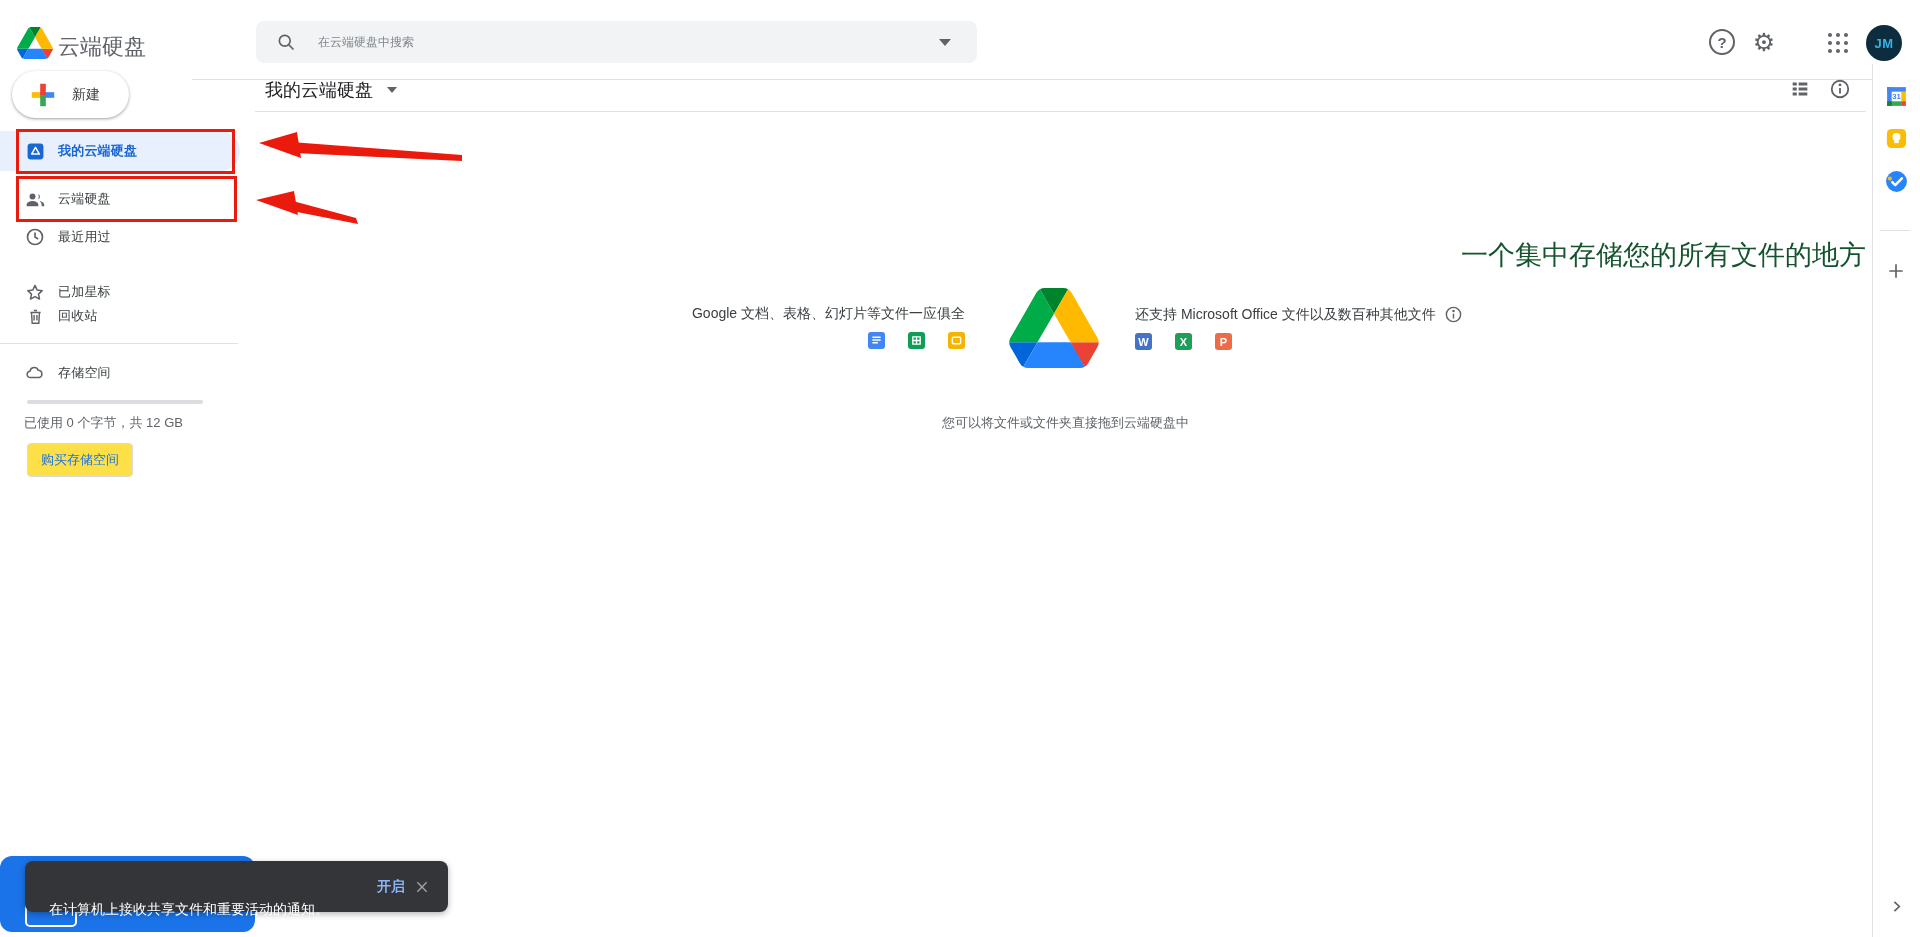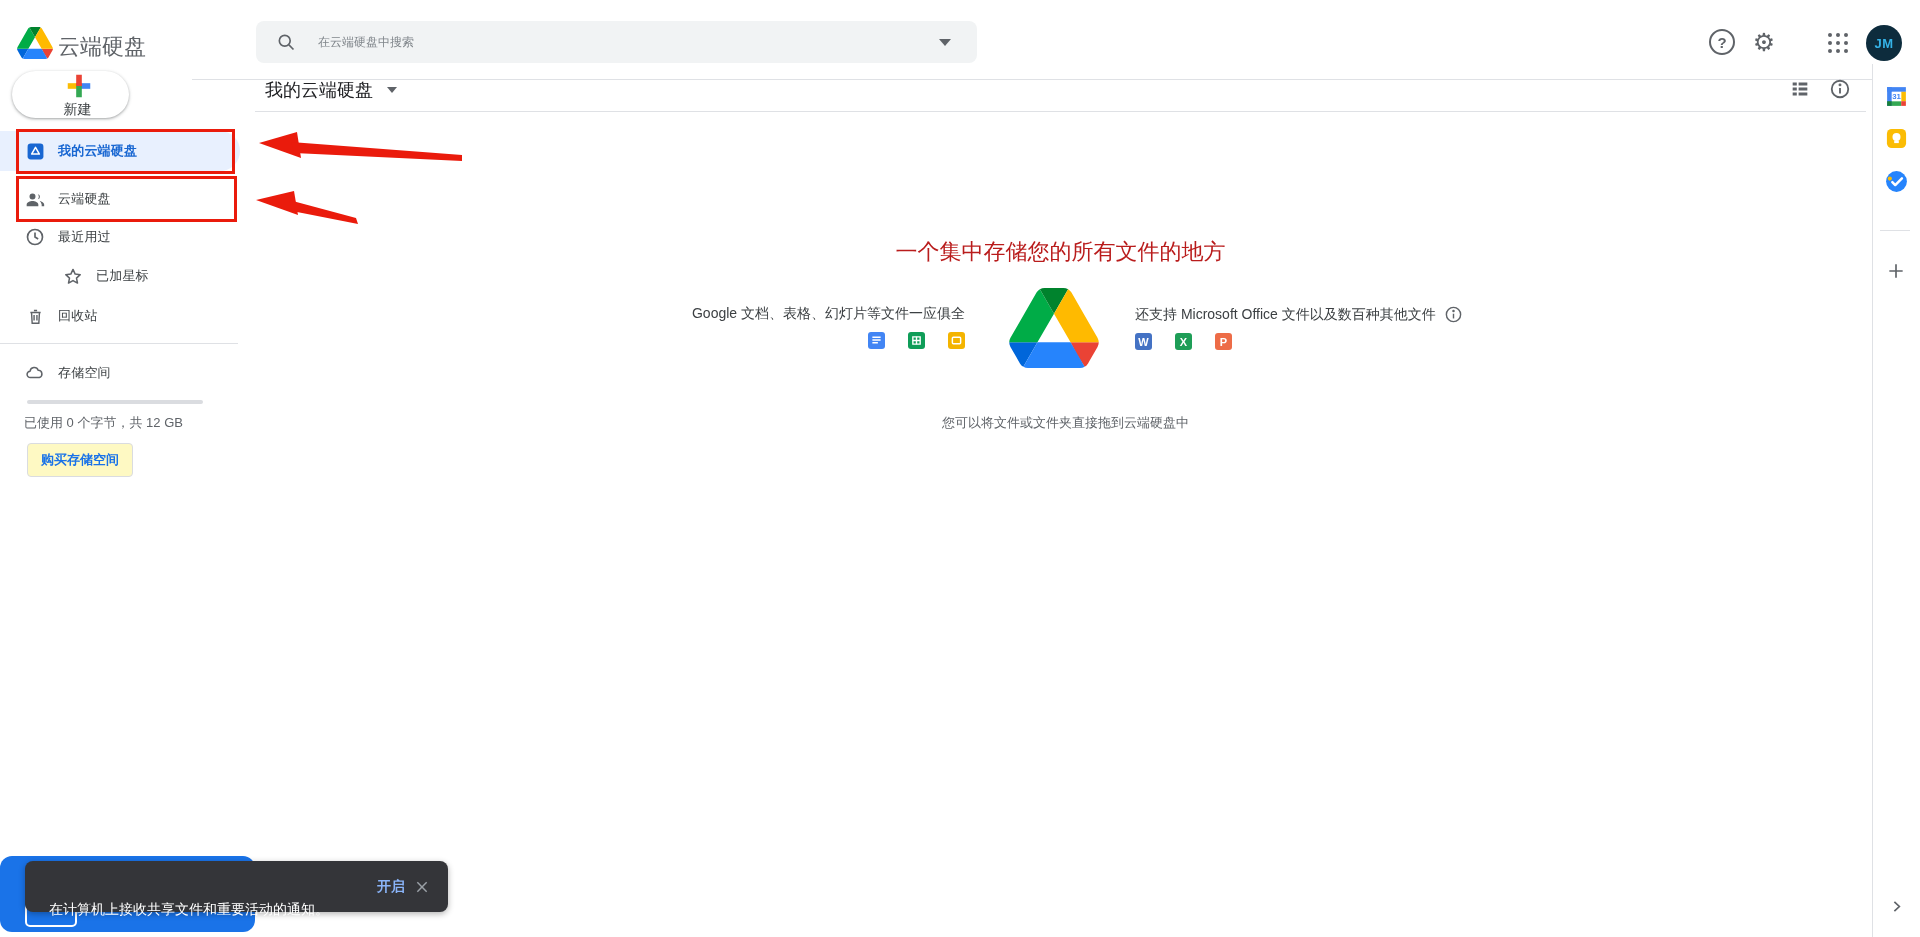--- a/index.html
+++ b/index.html
@@ -40,21 +40,20 @@
   .apps-grid { display:grid; grid-template-columns:repeat(3,4px); grid-template-rows:repeat(3,4px); gap:4px; }
   .apps-grid i { width:4px; height:4px; border-radius:50%; background:#5f6368; }
   .avatar { left:1866px; top:9px; width:36px; height:36px; border-radius:50%; background:#0d2c3d;
             color:#35b3e8; font-size:13px; font-weight:bold; letter-spacing:.5px; }
 
   
   .new-btn {
     position:absolute; left:12px; top:71px; width:117px; height:47px; background:#fff;
     border-radius:24px; display:flex; align-items:center; cursor:pointer;
     box-shadow:0 1px 2px rgba(60,64,67,.3), 0 1px 3px 1px rgba(60,64,67,.15);
-    flex-direction:column;
   }
   .new-btn .plus { margin-left:16px; display:flex; }
   .new-btn .lbl { margin-left:14px; font-size:14px; color:#3c4043; }
 
   .nav-item {
     position:absolute; left:0; width:240px; height:40px; display:flex; align-items:center;
     cursor:pointer; border-radius:0 20px 20px 0;
   }
   .nav-item .nicon { width:20px; margin-left:25px; display:flex; justify-content:center; }
   .nav-item .nlbl { margin-left:13px; font-size:13px; color:#3c4043; letter-spacing:.2px; white-space:nowrap; }
@@ -63,36 +62,36 @@
   .expand-caret {
     position:absolute; left:10px; top:150px; width:0; height:0;
     border-top:6px solid transparent; border-bottom:6px solid transparent;
     border-left:8px solid #27292c; cursor:pointer;
   }
   .side-divider { position:absolute; left:0; top:343px; width:238px; height:1px; background:#dfe1e5; }
   .storage-bar { position:absolute; left:27px; top:400px; width:176px; height:4px; border-radius:2px; background:#dadce0; }
   .storage-fill { height:4px; border-radius:2px; background:#1a73e8; }
   .storage-text { position:absolute; left:24px; top:414px; font-size:13px; color:#5f6368; white-space:nowrap; }
   .buy-btn {
-    position:absolute; left:27px; top:443px; width:106px; height:34px; background:#fef9c3;
-    border:1px solid #dadce0; border-radius:4px; color:#1a73e8; font-size:13px; font-weight:bold;
+    position:absolute; left:27px; top:443px; width:106px; height:34px; background:#fde047;
+    border:1px solid #dadce0; border-radius:4px; color:#1a73e8; font-size:13px; font-weight:normal;
     display:flex; align-items:center; justify-content:center; cursor:pointer; white-space:nowrap;
   }
 
   
   .breadcrumb { position:absolute; left:265px; top:78px; display:flex; align-items:center; cursor:pointer; }
   .breadcrumb .btxt { font-size:18px; color:#202124; white-space:nowrap; }
   .bc-caret { margin-left:14px; width:0; height:0; border-left:5px solid transparent;
               border-right:5px solid transparent; border-top:6px solid #5f6368; }
   .view-btn { left:1788px; top:79px; width:24px; height:24px; }
   .info-btn { left:1828px; top:79px; width:24px; height:24px; }
   .content-rule { position:absolute; left:255px; top:111px; width:1611px; height:1px; background:#dfe1e5; }
 
-  .empty-heading { position:absolute; left:255px; top:237px; width:1611px; text-align:center;
-                   font-size:22px; color:#b91c1c; white-space:nowrap; }
+  .empty-heading { position:absolute; left:255px; top:237px; width:1611px; text-align:right;
+                   font-size:27px; color:#14532d; white-space:nowrap; }
   .caption { font-size:14px; color:#3c4043; white-space:nowrap; }
   .left-block { position:absolute; left:640px; top:305px; width:325px; text-align:right; }
   .left-block .icons { display:flex; justify-content:flex-end; gap:23px; margin-top:9px; }
   .right-block { position:absolute; left:1135px; top:305px; width:380px; }
   .right-block .capline { display:flex; align-items:center; }
   .right-block .icons { display:flex; gap:23px; margin-top:9px; }
   .o-ic { width:17px; height:17px; border-radius:3px; display:flex; align-items:center; justify-content:center;
           color:#fff; font-size:11px; font-weight:bold; }
   .mini-info { margin-left:8px; display:flex; cursor:pointer; }
   .big-logo { position:absolute; left:1008px; top:288px; width:92px; height:80px; }
@@ -214,21 +213,21 @@
 <div class="nav-item" style="top:217px;">
   <span class="nicon">
     <svg width="20" height="20" viewBox="0 0 24 24" fill="none" stroke="#5f6368" stroke-width="2">
       <circle cx="12" cy="12" r="9"></circle>
         <path d="M12 6.5V12l3.8 2.3"></path>
     </svg>
   </span>
   <span class="nlbl">最近用过</span>
 </div>
 
-<div class="nav-item" style="top:256px;padding-left:38px;">
+<div class="nav-item" style="top:272px;">
   <span class="nicon">
     <svg width="21" height="21" viewBox="0 0 24 24" fill="none" stroke="#5f6368" stroke-width="1.8" stroke-linejoin="round">
       <path d="M12 3.5l2.6 5.6 6.1.7-4.5 4.1 1.2 6-5.4-3-5.4 3 1.2-6-4.5-4.1 6.1-.7z"></path>
     </svg>
   </span>
   <span class="nlbl">已加星标</span>
 </div>
 
 <div class="nav-item" style="top:296px;">
   <span class="nicon">

